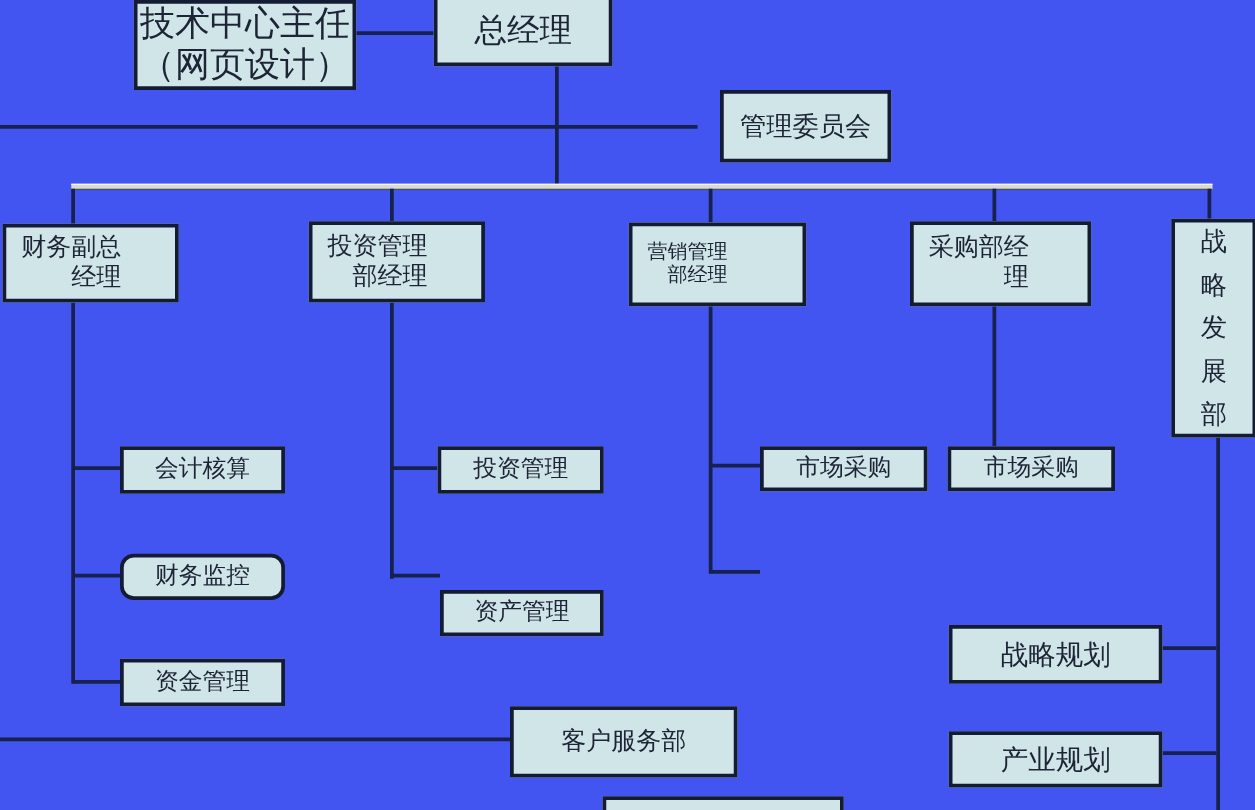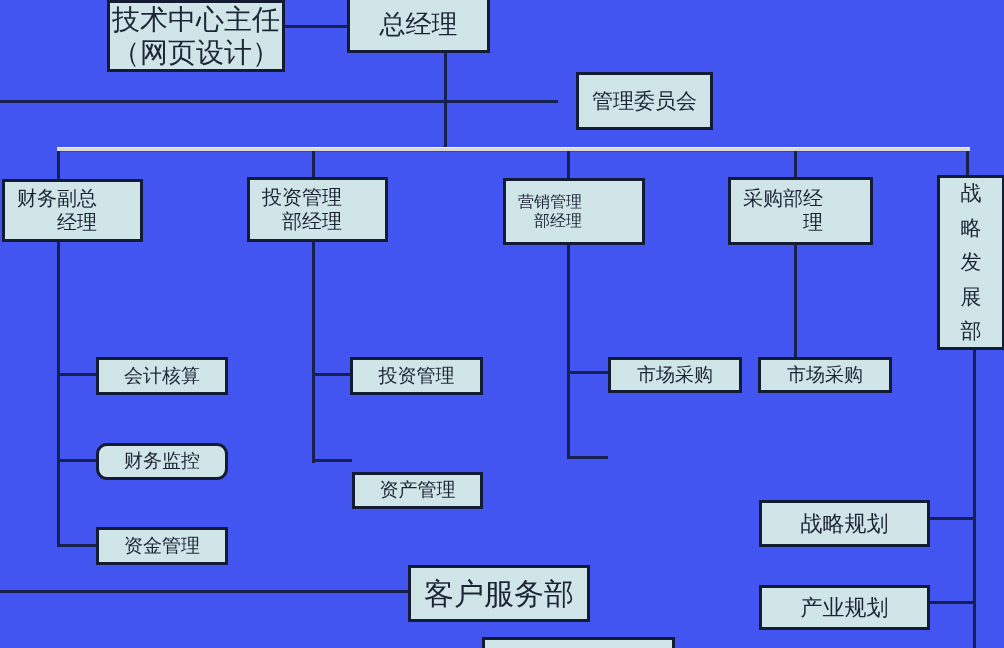--- a/index.html
+++ b/index.html
@@ -99,17 +99,17 @@
 
   <div class="box" style="left:608px;top:357px;width:134px;height:36px;font-size:19px;">市场采购</div>
 
 
   <div class="box" style="left:758px;top:357px;width:134px;height:36px;font-size:19px;">市场采购</div>
 
   <div class="box" style="left:759px;top:585px;width:171px;height:45px;font-size:22px;">产业规划</div>
 
   <div class="box" style="left:759px;top:500px;width:171px;height:47px;font-size:22px;">战略规划</div>
 
-  <div class="box" style="left:408px;top:565px;width:182px;height:57px;font-size:30px;">客户服务部</div>
+  <div class="box" style="left:408px;top:565px;width:182px;height:57px;font-size:20px;">客户服务部</div>
 
   <div class="box" style="left:482px;top:637px;width:193px;height:40px;font-size:19px;"></div>
 
 </div>
 
 </body></html>

